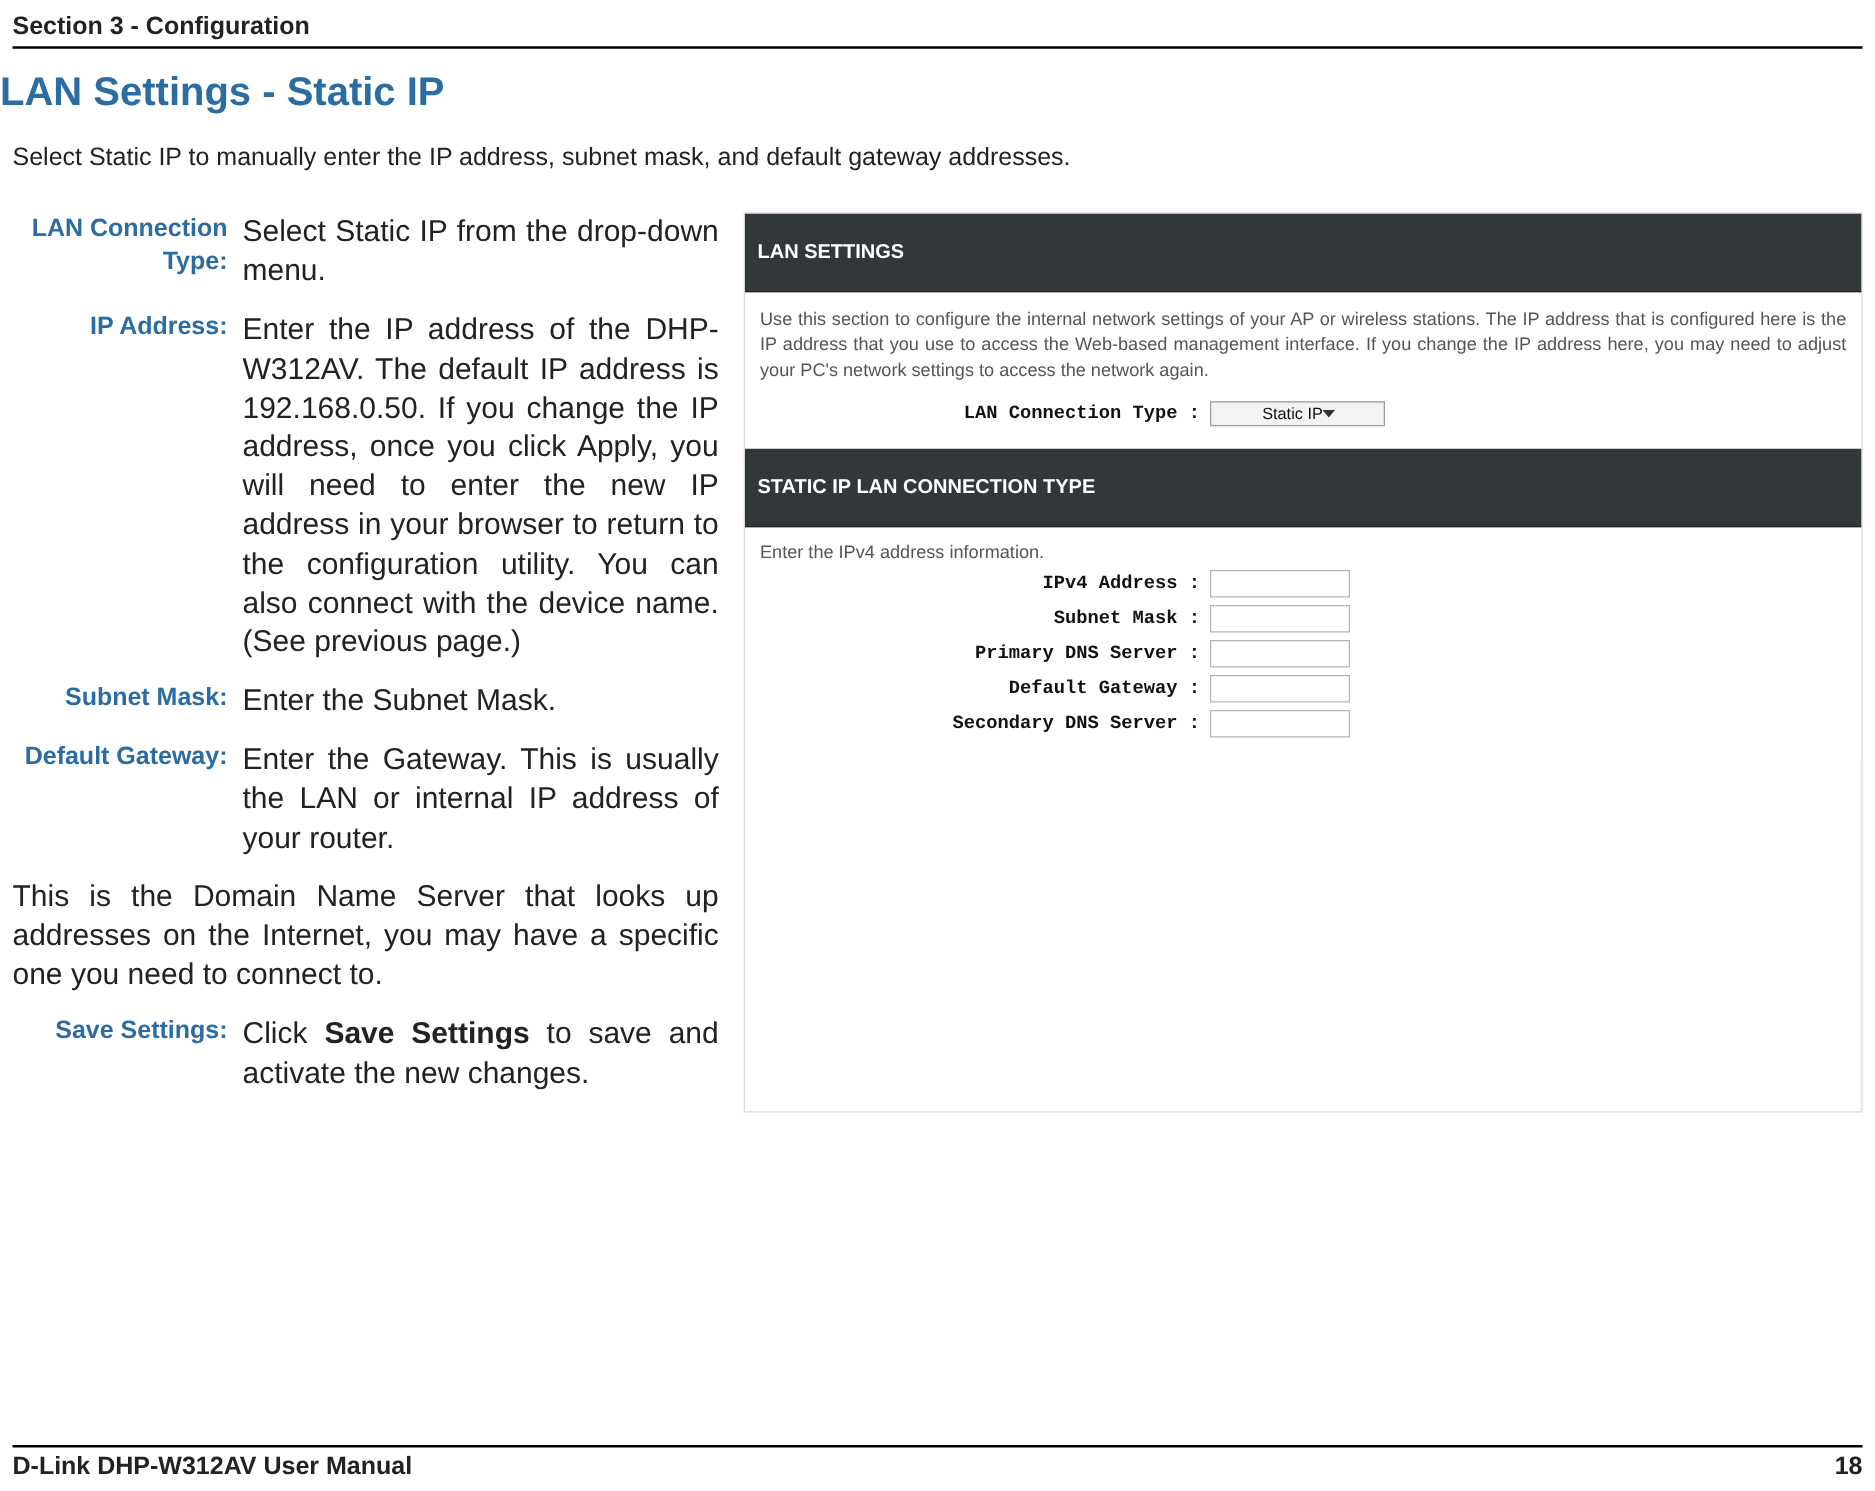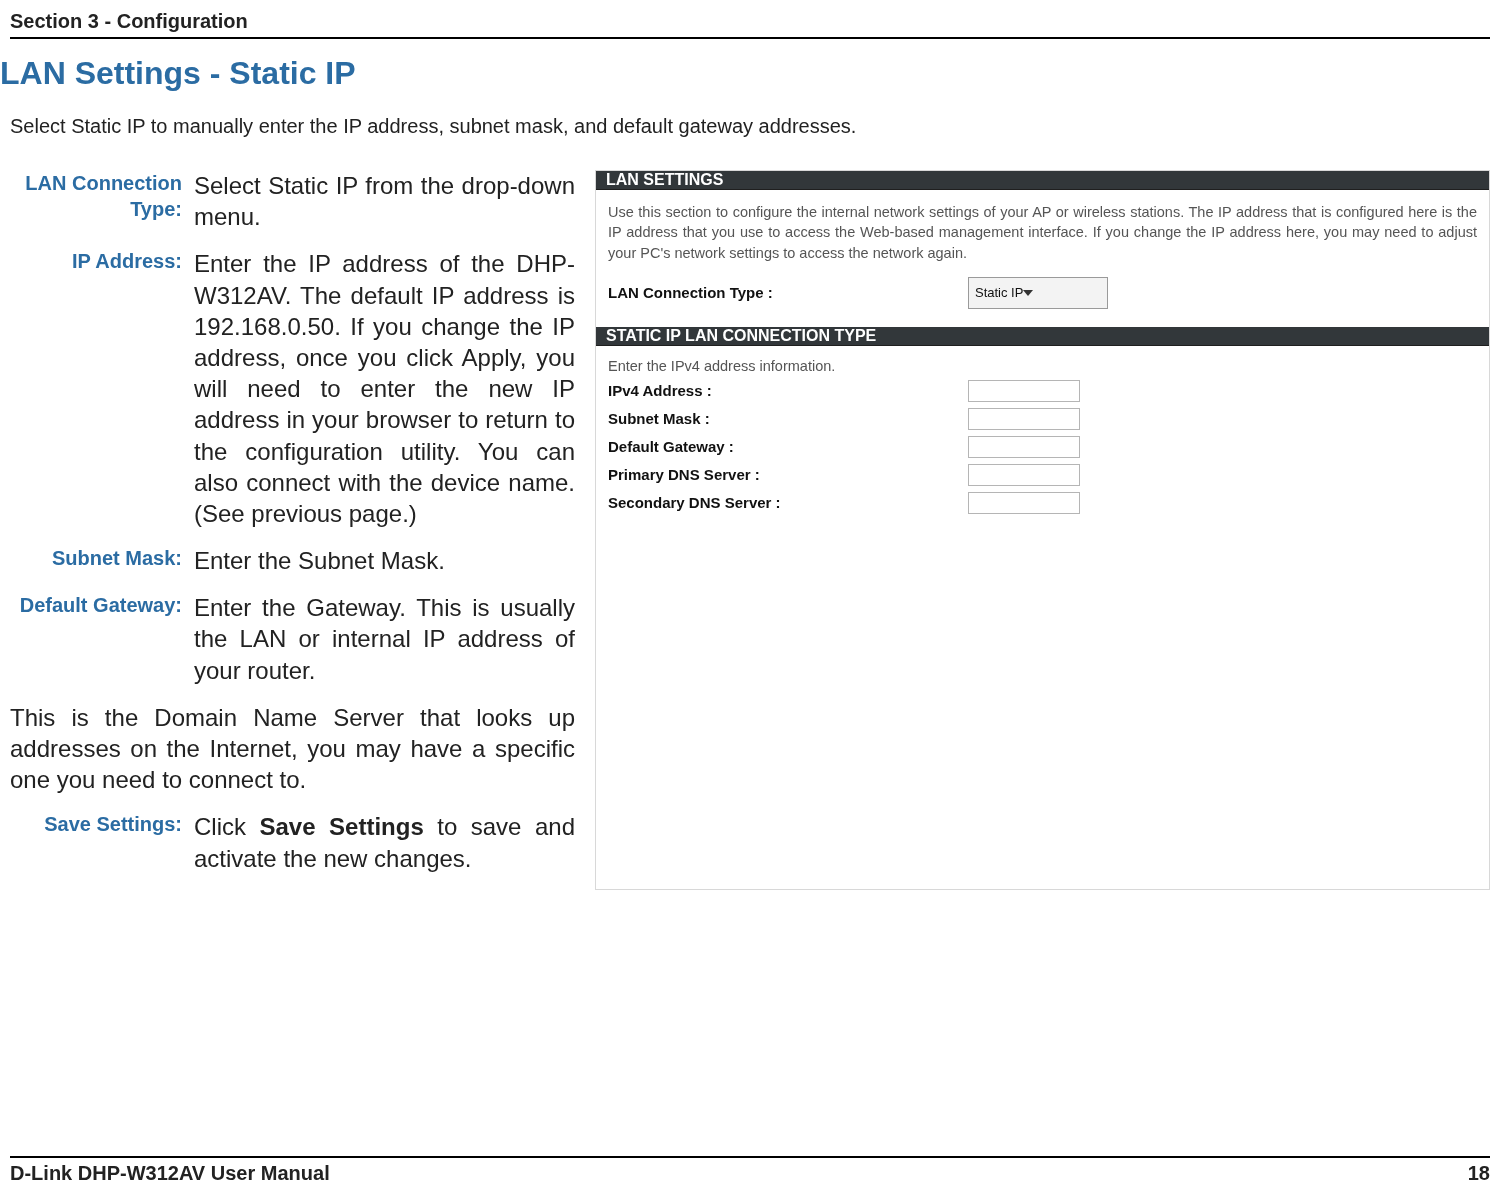--- a/index.html
+++ b/index.html
@@ -74,59 +74,61 @@
   
   .shot {
     flex: 1;
     border: 1px solid #d8d8d8;
   }
   .panel-dark {
     background: #32373a;
     color: #fff;
     font-weight: 700;
     font-size: 16px;
-    padding: 0 10px;
+    padding: 22px 10px;
     border-bottom: 1px solid #1f1f1f;
   }
   .panel-body {
     background: #fff;
     padding: 12px 12px 18px 12px;
     font-size: 14.5px;
     color: #555;
   }
   .panel-body p {
     line-height: 1.4;
     text-align: justify;
   }
   .form-row {
     display: flex;
     align-items: center;
     margin-top: 6px;
   }
   .form-row .fr-label {
     width: 360px;
+    text-align: right;
     padding-right: 8px;
     color: #111;
     font-weight: 700;
     font-size: 15px;
+    font-family: Liberation Mono, monospace;
   }
   .form-row .fr-input {
     border: 1px solid #b5b5b5;
     background: #fff;
     height: 22px;
     width: 112px;
   }
   .form-row .fr-select {
     border: 1px solid #9a9a9a;
     background: #f3f3f3;
-    height: 32px;
+    height: 20px;
     width: 140px;
     display: flex;
     align-items: center;
-    justify-content: flex-start;
+    justify-content: center;
     padding: 0 4px 0 6px;
     font-size: 13px;
     color: #111;
   }
   .fr-select .caret {
     width: 0; height: 0;
     border-left: 5px solid transparent;
     border-right: 5px solid transparent;
     border-top: 6px solid #333;
   }
@@ -217,25 +219,25 @@
 
       <div class="form-row">
         <div class="fr-label">IPv4 Address :</div>
         <div class="fr-input"></div>
       </div>
       <div class="form-row">
         <div class="fr-label">Subnet Mask :</div>
         <div class="fr-input"></div>
       </div>
       <div class="form-row">
+        <div class="fr-label">Primary DNS Server :</div>
+        <div class="fr-input"></div>
+      </div>
+      <div class="form-row">
         <div class="fr-label">Default Gateway :</div>
-        <div class="fr-input"></div>
-      </div>
-      <div class="form-row">
-        <div class="fr-label">Primary DNS Server :</div>
         <div class="fr-input"></div>
       </div>
       <div class="form-row">
         <div class="fr-label">Secondary DNS Server :</div>
         <div class="fr-input"></div>
       </div>
     </div>
 
   </div>
 

